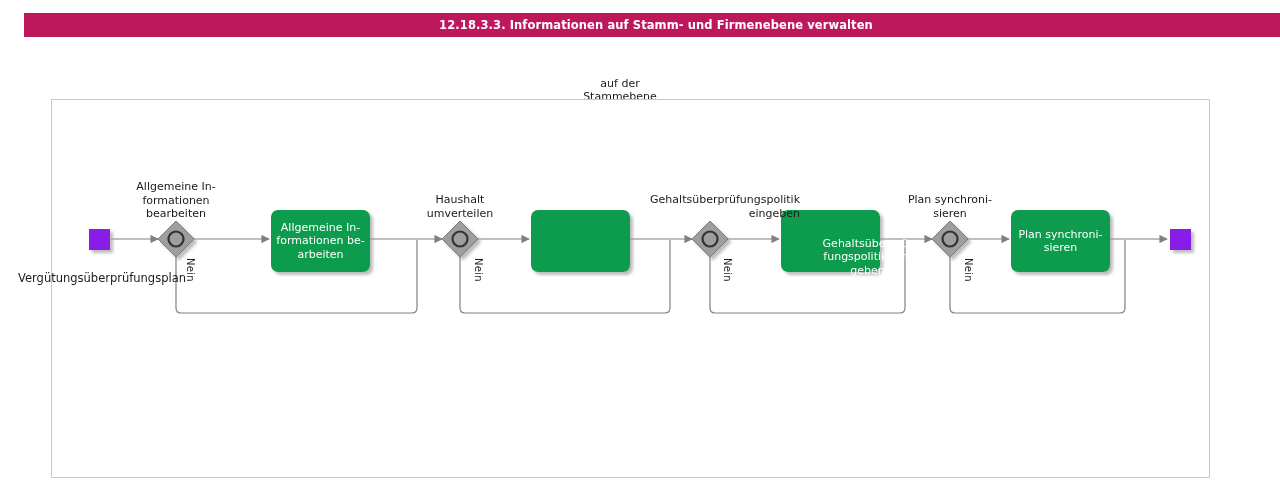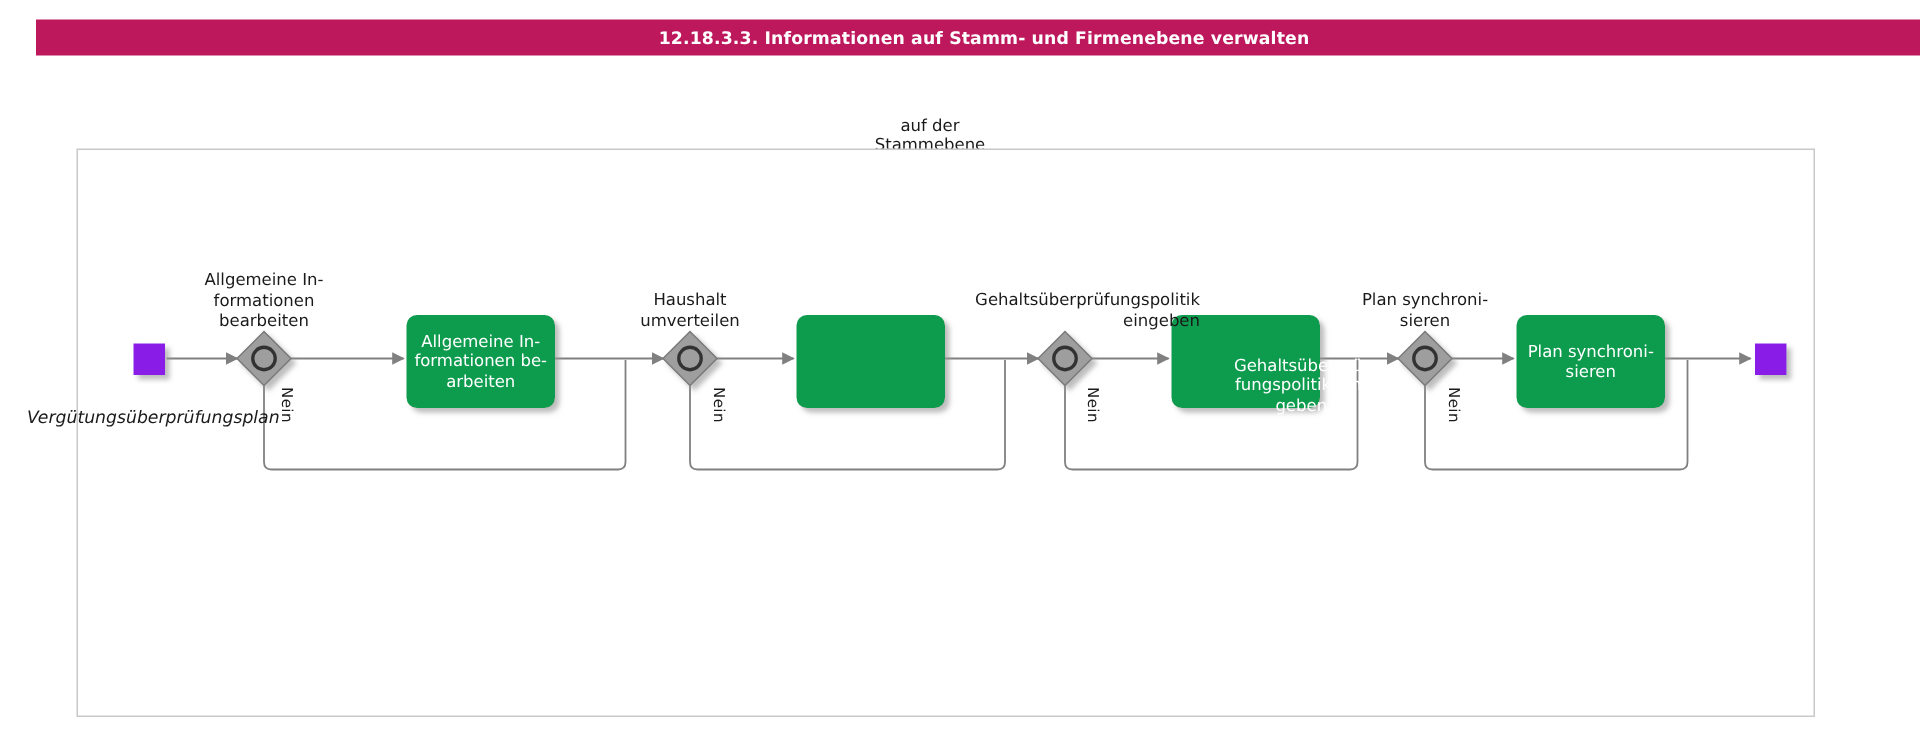--- a/index.html
+++ b/index.html
@@ -190,21 +190,21 @@
       </g>
     </g>
   </svg>
 </div>
 
 <div id="label-layer">
 
   <div class="lane-label" style="left:555px; top:77px; width:130px; overflow:hidden; height:22px;">auf der
 Stammebene</div>
 
-  <div class="start-label" style="left:18px; top:271px;font-style:italic;">Vergütungsüberprüfungsplan</div>
+  <div class="start-label" style="left:18px; top:271px;">Vergütungsüberprüfungsplan</div>
 
   <div class="gw-label" style="left:116px; top:180px; width:120px;">Allgemeine In-
 formationen
 bearbeiten</div>
   <div class="gw-label" style="left:400px; top:193px; width:120px;">Haushalt
 umverteilen</div>
   <div class="gw-label" style="left:620px; top:193px; width:180px;text-align:right;">Gehaltsüberprüfungspolitik
 eingeben</div>
   <div class="gw-label" style="left:890px; top:193px; width:120px;">Plan synchroni-
 sieren</div>

